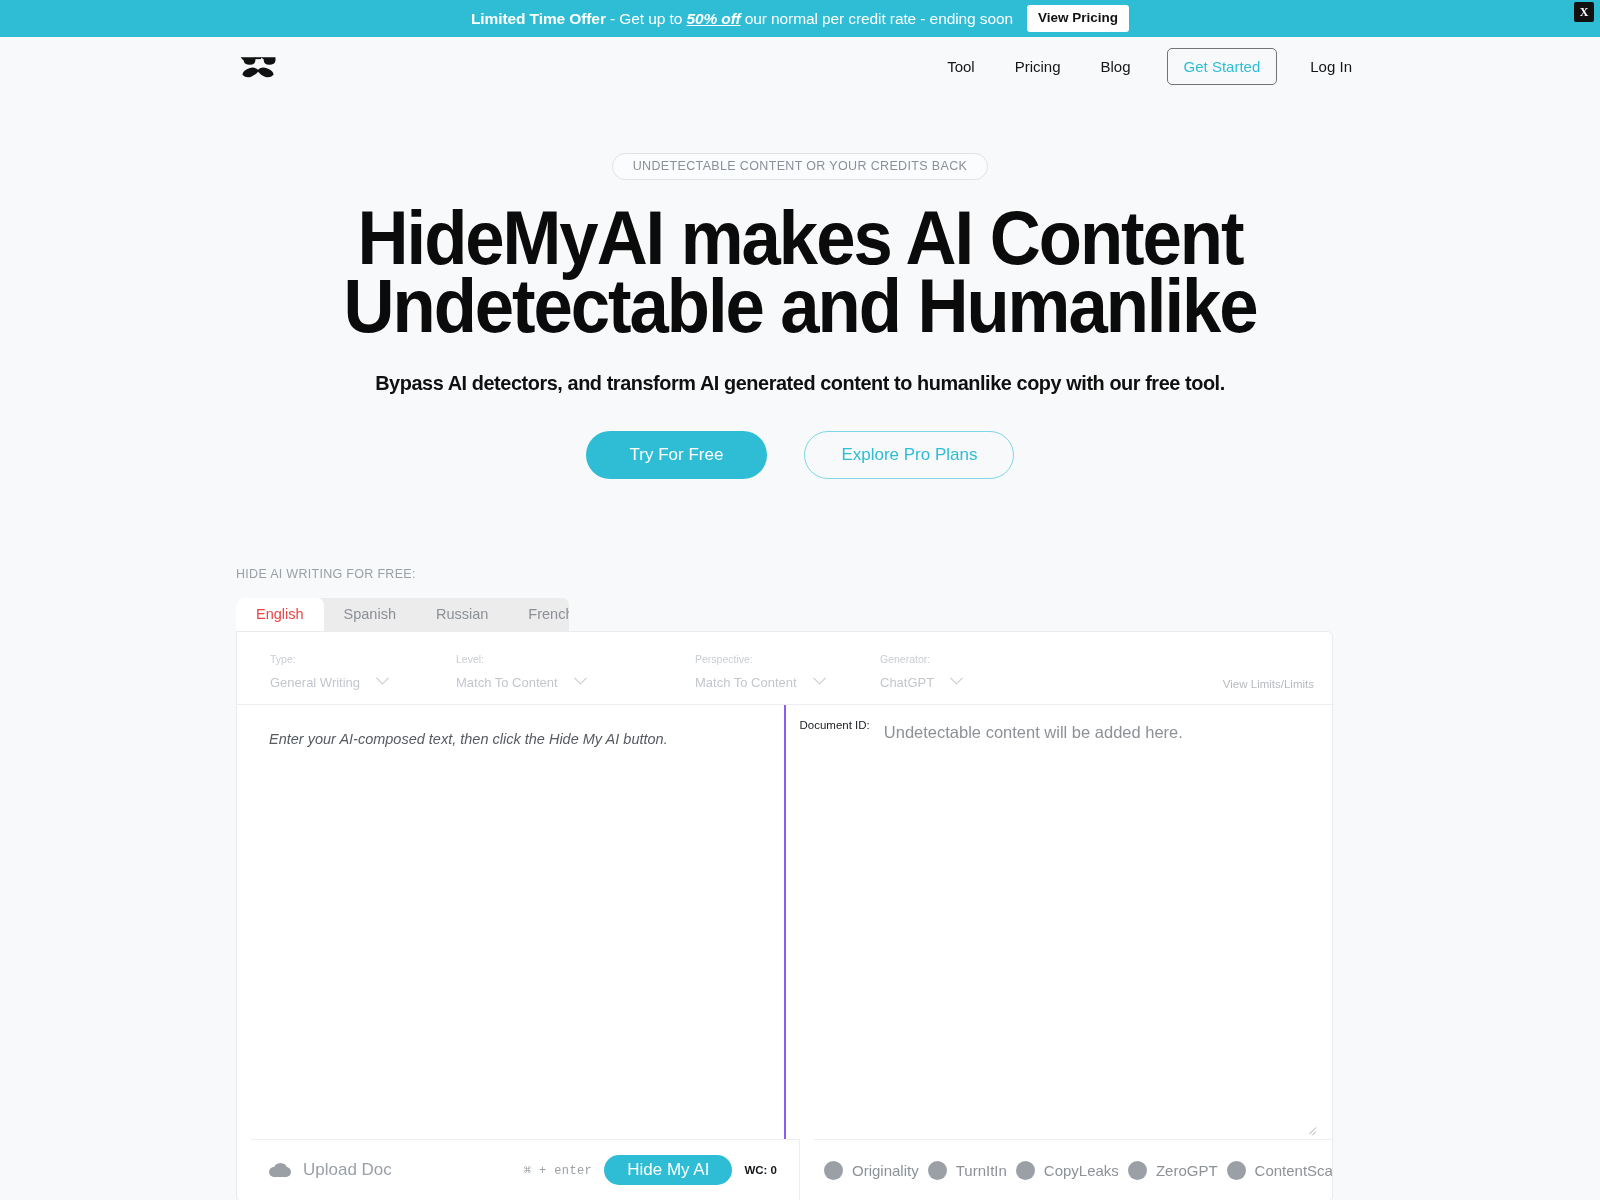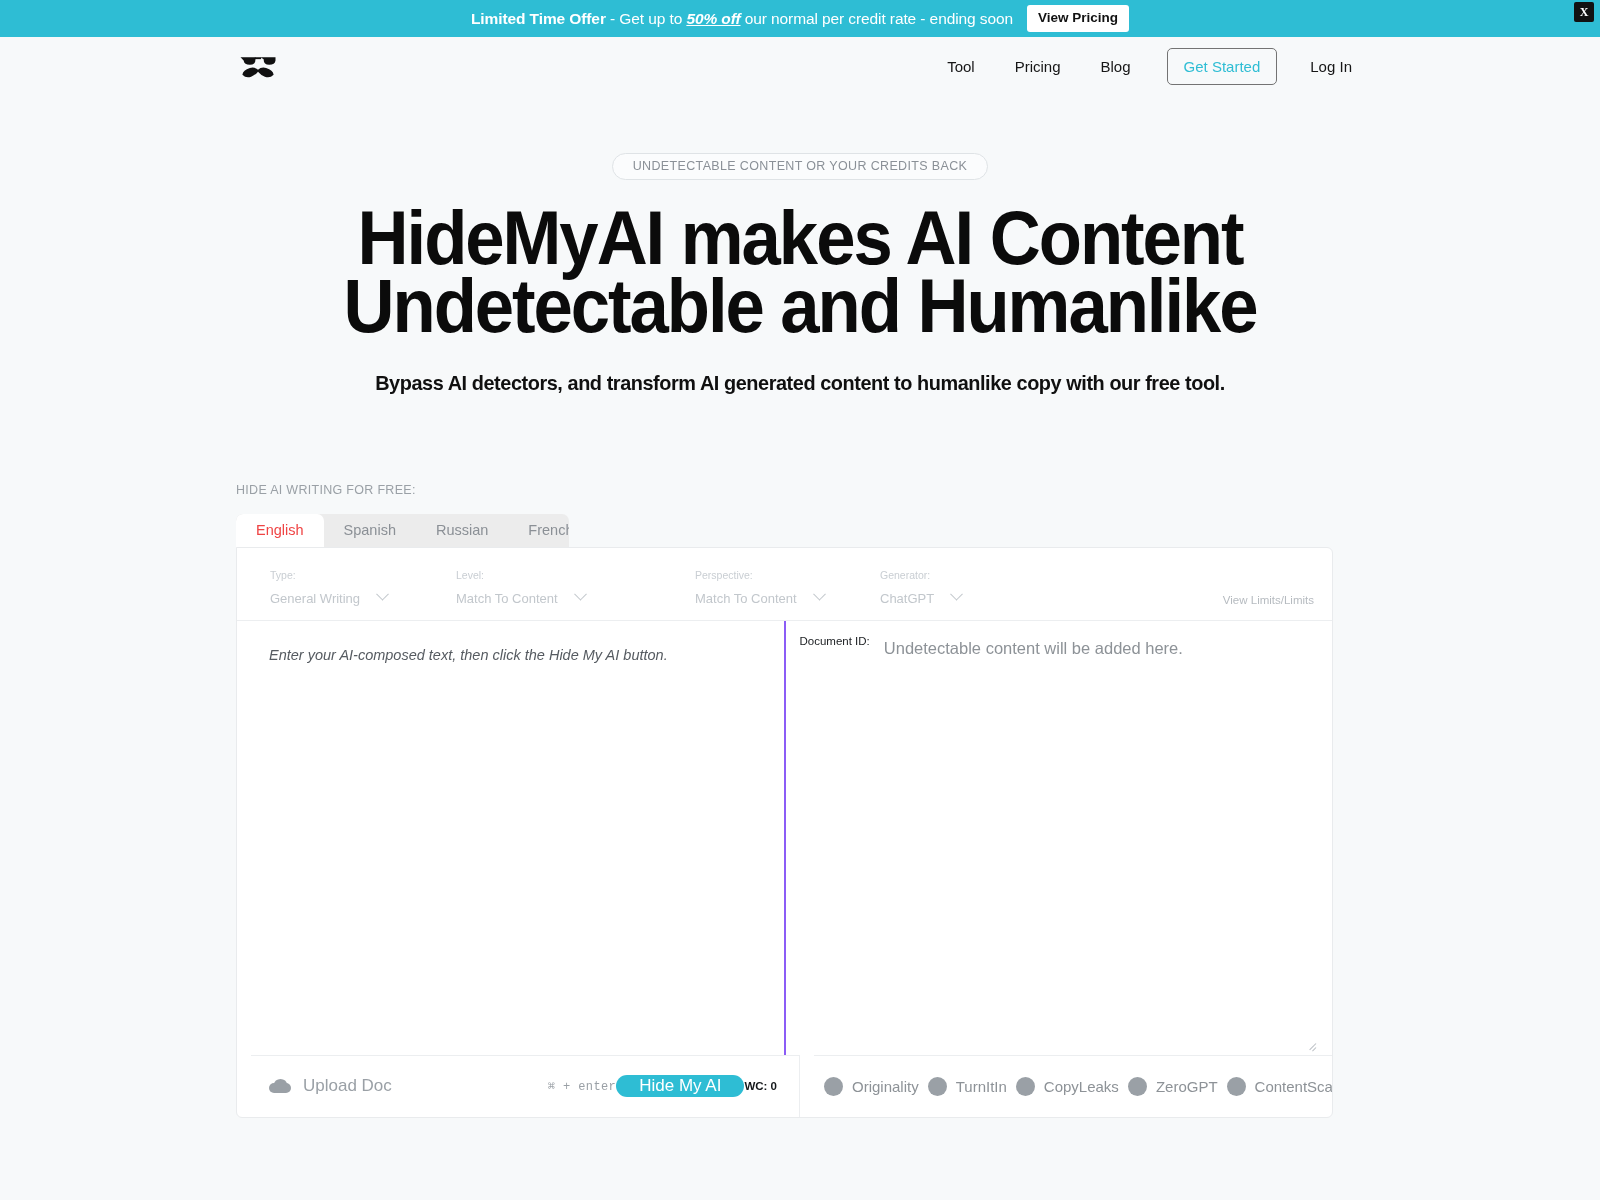--- a/index.html
+++ b/index.html
@@ -329,35 +329,36 @@
     position: absolute;
     left: 5px; top: 0;
     width: 13px; height: 11px;
     background: #9aa0a6;
     border-radius: 50%;
   }
   .footer-right-grp {
     margin-left: auto;
     display: flex;
     align-items: center;
+    gap: 12px;
   }
   .kbd-hint {
     font-family: "Liberation Mono", monospace;
     font-size: 12px;
     color: #9aa0a6;
     letter-spacing: 0.4px;
   }
   .hide-btn {
     background: #2ebdd4;
     color: #fff;
     border: none;
     border-radius: 20px;
     font-size: 17px;
     padding: 0 23px;
-    height: 22px;
+    height: 30px;
     cursor: pointer;
     font-family: "Liberation Sans", sans-serif;
   }
   .wc {
     font-size: 11.5px;
     font-weight: 700;
     color: #14171a;
     white-space: nowrap;
   }
   .footer-right {
@@ -417,20 +418,24 @@
   </nav>
 </header>
 
 <section class="hero">
   <div class="hero-badge">UNDETECTABLE CONTENT OR YOUR CREDITS BACK</div>
   <h1 class="hero-title">
     <div>HideMyAI makes AI Content</div>
     <div>Undetectable and Humanlike</div>
   </h1>
   <p class="hero-sub">Bypass AI detectors, and transform AI generated content to humanlike copy with our free tool.</p>
+  <div class="hero-ctas">
+    <button class="btn-primary">Try For Free</button>
+    <button class="btn-outline">Explore Pro Plans</button>
+  </div>
 </section>
 
 <section class="tool-section">
   <div class="tool-eyebrow">HIDE AI WRITING FOR FREE:</div>
 
   <div class="tabs">
     <button class="tab active">English</button>
     <button class="tab">Spanish</button>
     <button class="tab">Russian</button>
     <button class="tab">French</button>

